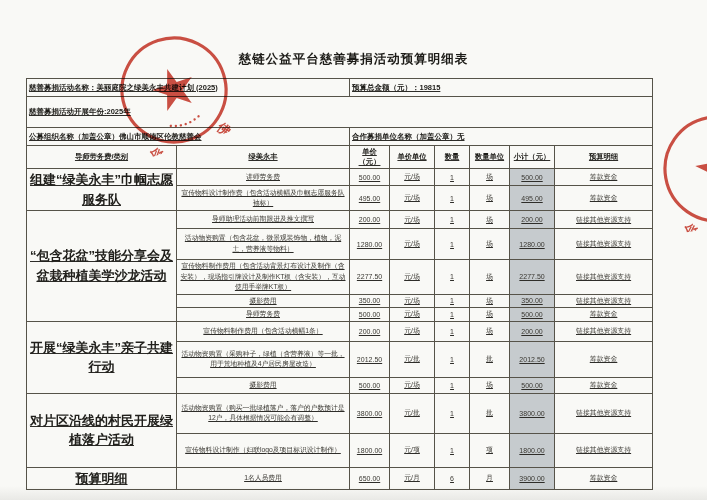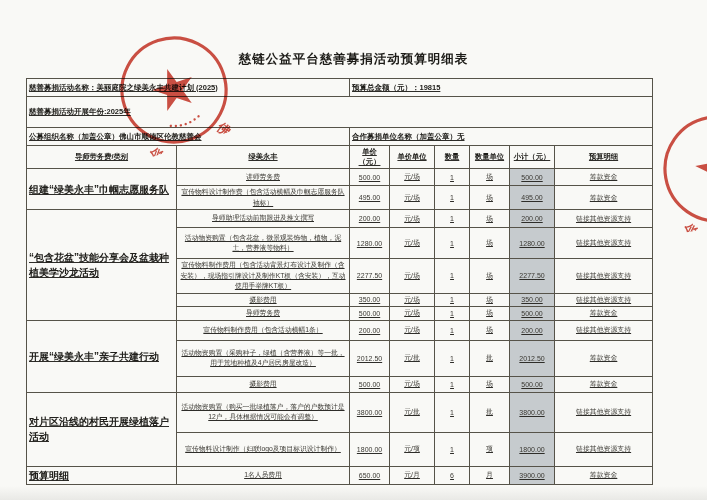--- a/index.html
+++ b/index.html
@@ -24,21 +24,21 @@
     border-collapse:collapse; table-layout:fixed;
     background:transparent;
     text-decoration:underline;
   }
   table.budget td, table.budget th{
     border:1px solid #565349; padding:1px 2px; overflow:hidden;
     vertical-align:middle;
   }
   td.meta{ font-size:7.5px; font-weight:bold; text-align:left; padding-left:5px; color:#1d1c18;}
   th.colh{ font-size:7.3px; font-weight:bold; text-align:center; color:#1d1c18; padding:1px 1px;}
-  td.cat{ font-size:10px; font-weight:bold; color:#21201c; padding:1px 4px; line-height:1.5;}
+  td.cat{ font-size:13px; font-weight:bold; text-align:center; color:#21201c; padding:1px 4px; line-height:1.5;}
   td.detail{ font-size:6.8px; text-align:center; line-height:1.55; padding:1px 7px; color:#3a3832;}
   td.num{ font-size:7px; text-align:center; color:#3a3832;}
   td.unit{ font-size:6.9px; text-align:center; color:#3a3832;}
   td.funding{ font-size:6.9px; text-align:center; color:#3a3832;}
   td.subtotal{ background:#c6cbce; }
   .seal{
     position:absolute; width:114px; height:114px;
     mix-blend-mode:multiply; opacity:0.88; pointer-events:none;
   }
   .seal-1{ left:117px; top:33px; transform:rotate(-18deg); }

